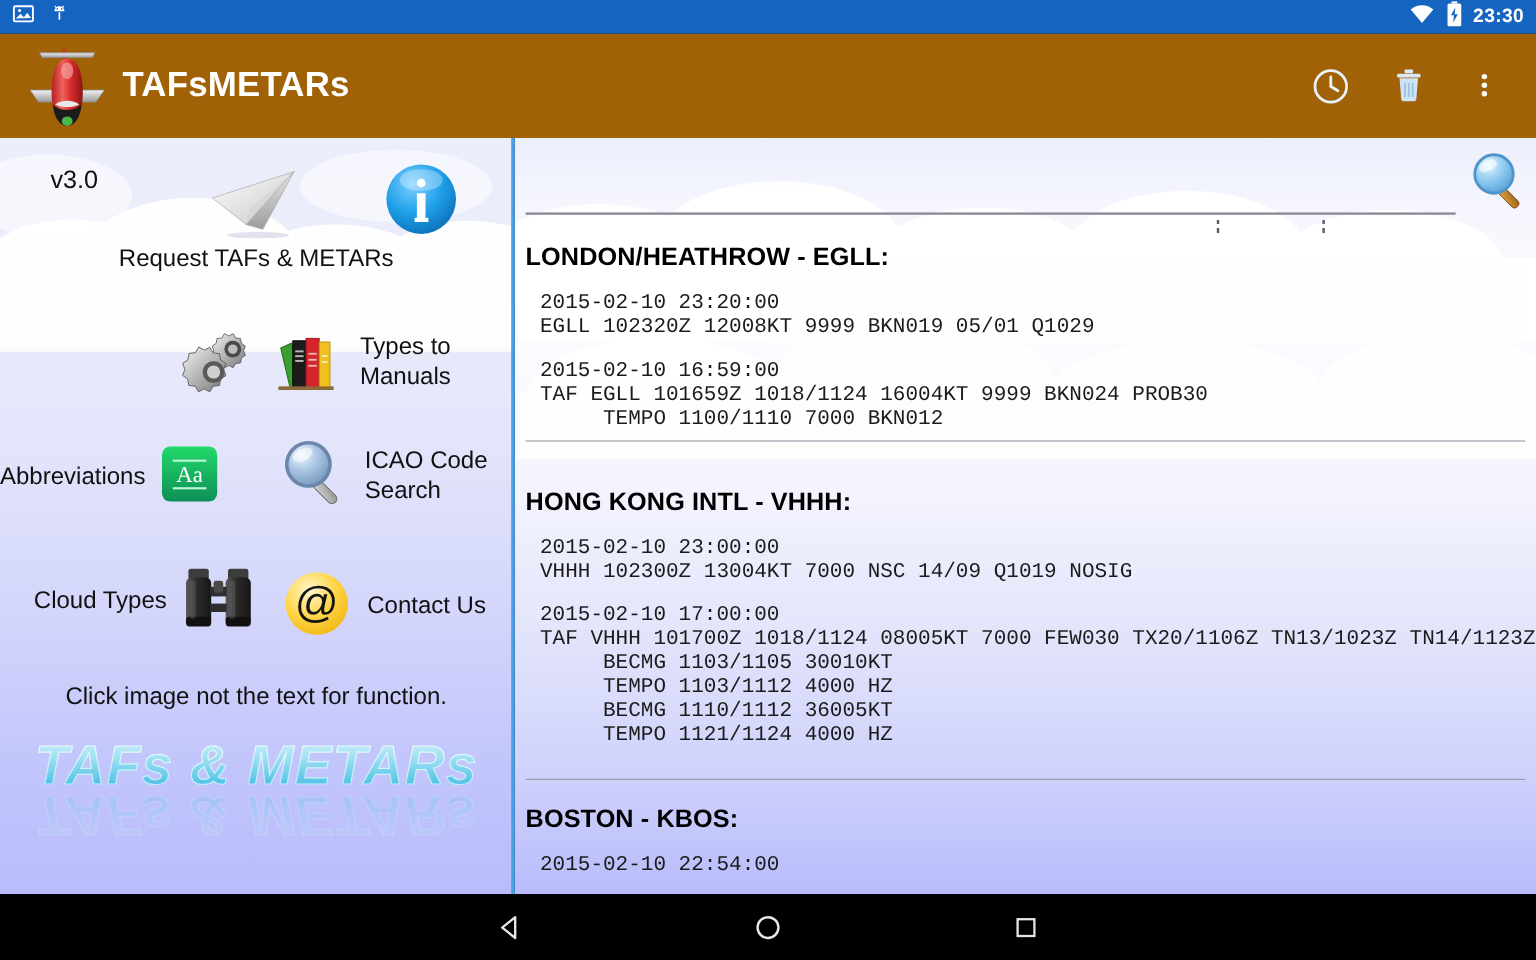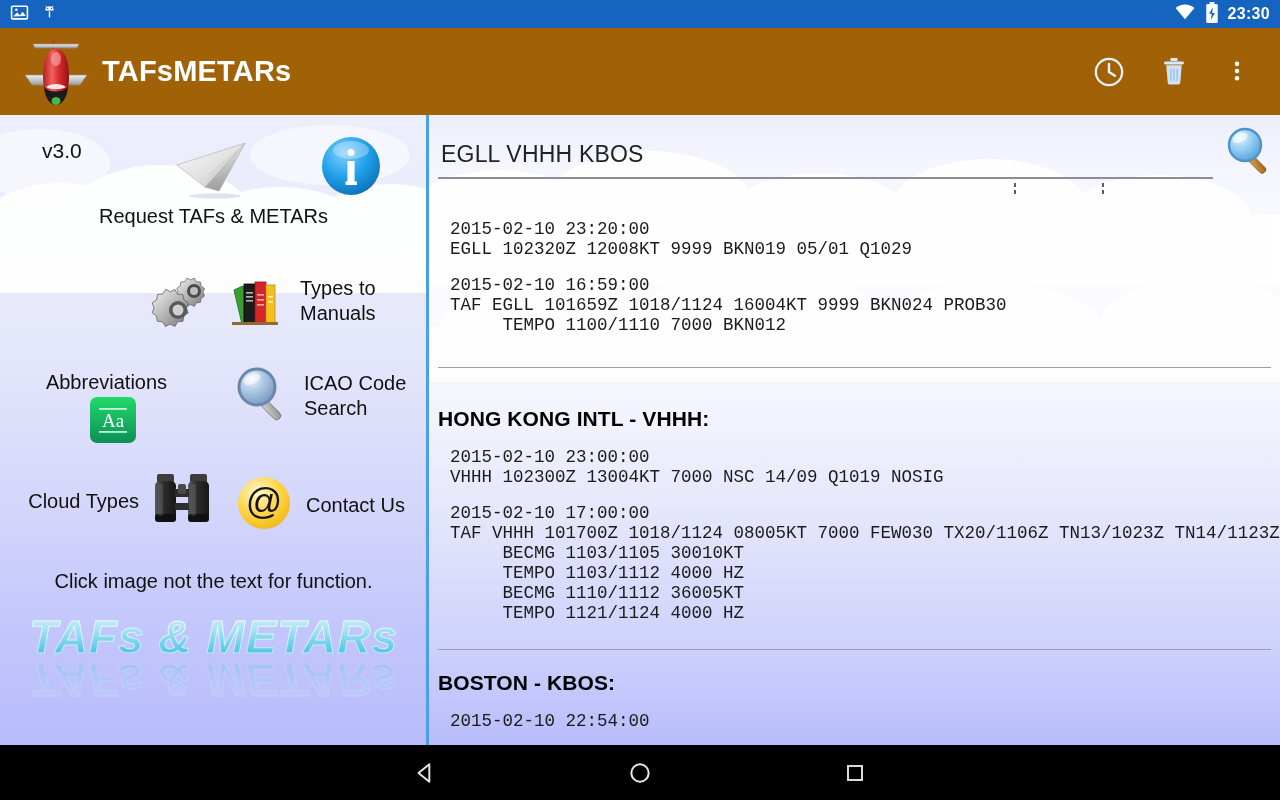--- a/index.html
+++ b/index.html
@@ -313,21 +313,21 @@
               <rect x="36" y="25" width="5" height="1.4" fill="#fff0b8"></rect>
               <rect x="0" y="46" width="46" height="3" fill="#8c6a3a"></rect>
             </g>
           </svg>
         </span>
         <span class="gi-label l">
           <span>Types to</span><br><span>Manuals</span>
         </span>
       </div>
 
-      <div class="grid-item" style="left:0; top:255px; width:213px; justify-content:flex-start;flex-direction:column;">
+      <div class="grid-item" style="left:0; top:255px; width:213px; justify-content:flex-start;">
         <span class="gi-label r">Abbreviations</span>
         <span class="gi-ico" style="margin-left:12px;">
           <svg viewBox="0 0 50 50" width="50" height="50">
             <defs>
               <linearGradient id="aaG" x1="0" y1="0" x2="0" y2="1">
                 <stop offset="0%" stop-color="#22d96a"></stop>
                   <stop offset="100%" stop-color="#0d8f57"></stop>
               </linearGradient>
             </defs>
             <rect x="2" y="2" width="46" height="46" rx="7" fill="url(#aaG)"></rect>
@@ -428,21 +428,20 @@
         <ellipse cx="330" cy="205" rx="120" ry="52"></ellipse>
         <ellipse cx="560" cy="215" rx="115" ry="46"></ellipse>
         <ellipse cx="770" cy="210" rx="100" ry="46"></ellipse>
         <rect x="0" y="212" width="851" height="55"></rect>
       </g>
     </svg>
 
     <div class="mn-inner">
 
       <div class="searchwrap">
-        <input class="search-input" type="text" value="EGLL VHHH KBOS" style="">
         <div class="search-underline"></div>
         <span class="magnifier">
           <svg viewBox="0 0 52 52" width="52" height="52">
             <defs>
               <radialGradient id="lens2" cx="34%" cy="26%" r="74%">
                 <stop offset="0%" stop-color="#eaf6ff"></stop>
                 <stop offset="45%" stop-color="#9fd3f5"></stop>
                 <stop offset="100%" stop-color="#5ba8dd"></stop>
               </radialGradient>
               <linearGradient id="hand2" x1="0" y1="0" x2="1" y2="1">
@@ -456,20 +455,21 @@
           </svg>
         </span>
       </div>
 
       <div class="tickmarks">
         <span class="tick" style="left:0px;"></span>
         <span class="tick" style="left:88px;"></span>
       </div>
 
       <div class="station" style="top:88px;">
+        <div class="st-title">LONDON/HEATHROW - EGLL:</div>
         <div class="st-block"><span>2015-02-10 23:20:00</span>
 <span>EGLL 102320Z 12008KT 9999 BKN019 05/01 Q1029</span></div>
         <div class="st-block"><span>2015-02-10 16:59:00</span>
 <span>TAF EGLL 101659Z 1018/1124 16004KT 9999 BKN024 PROB30
      TEMPO 1100/1110 7000 BKN012</span></div>
       </div>
 
       <div class="hr" style="top:252px;"></div>
 
       <div class="station" style="top:292px;">

